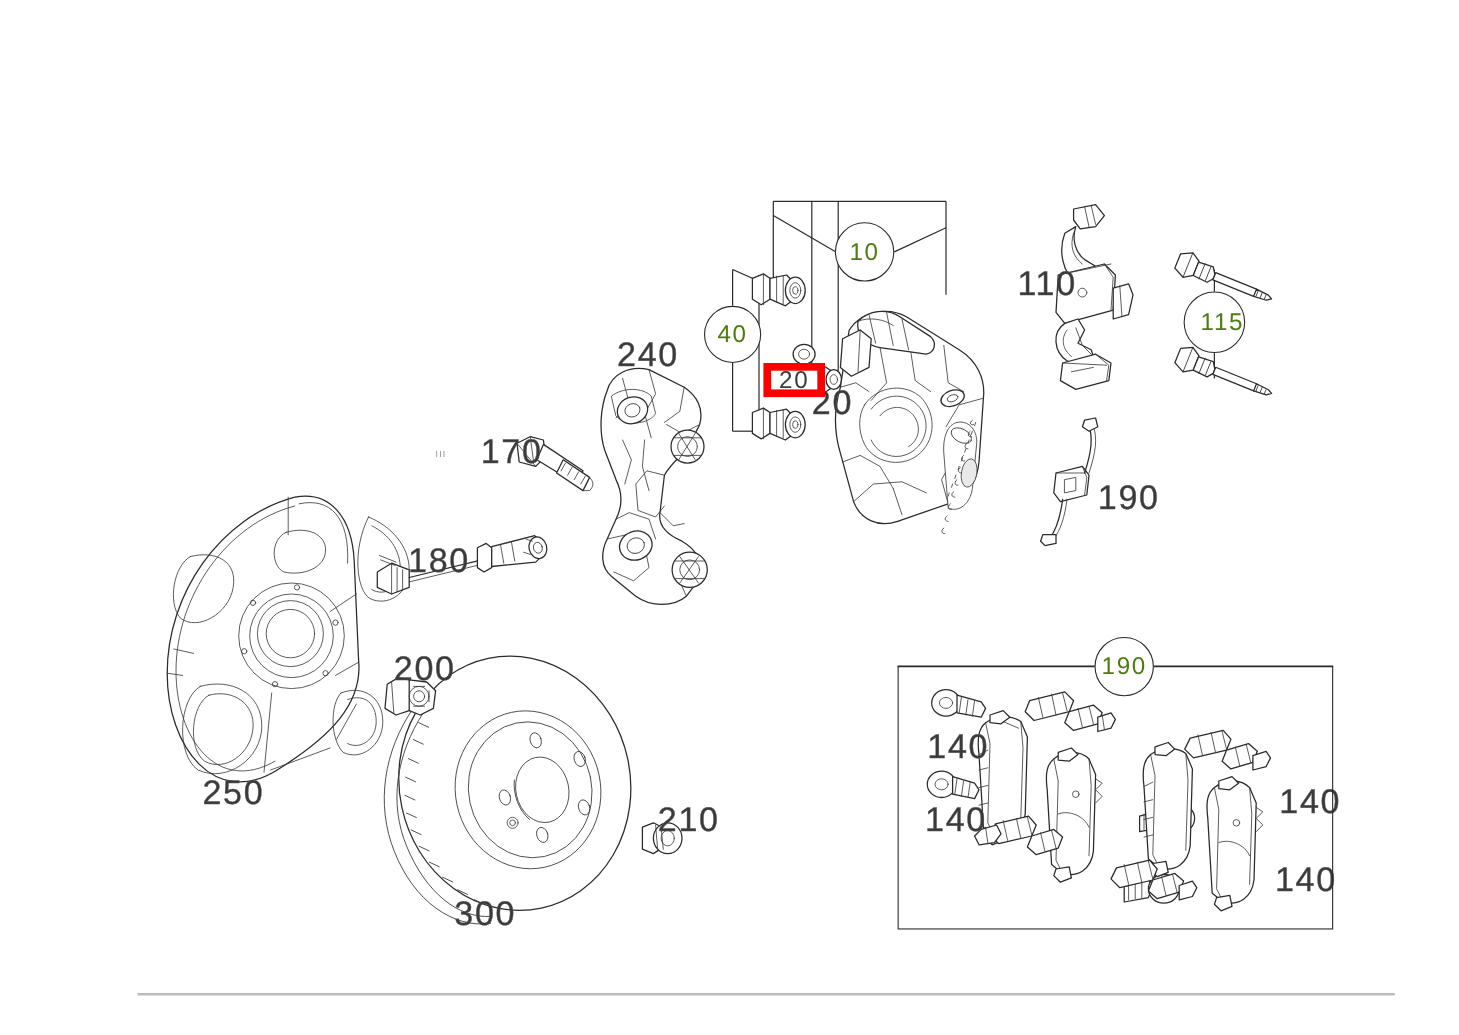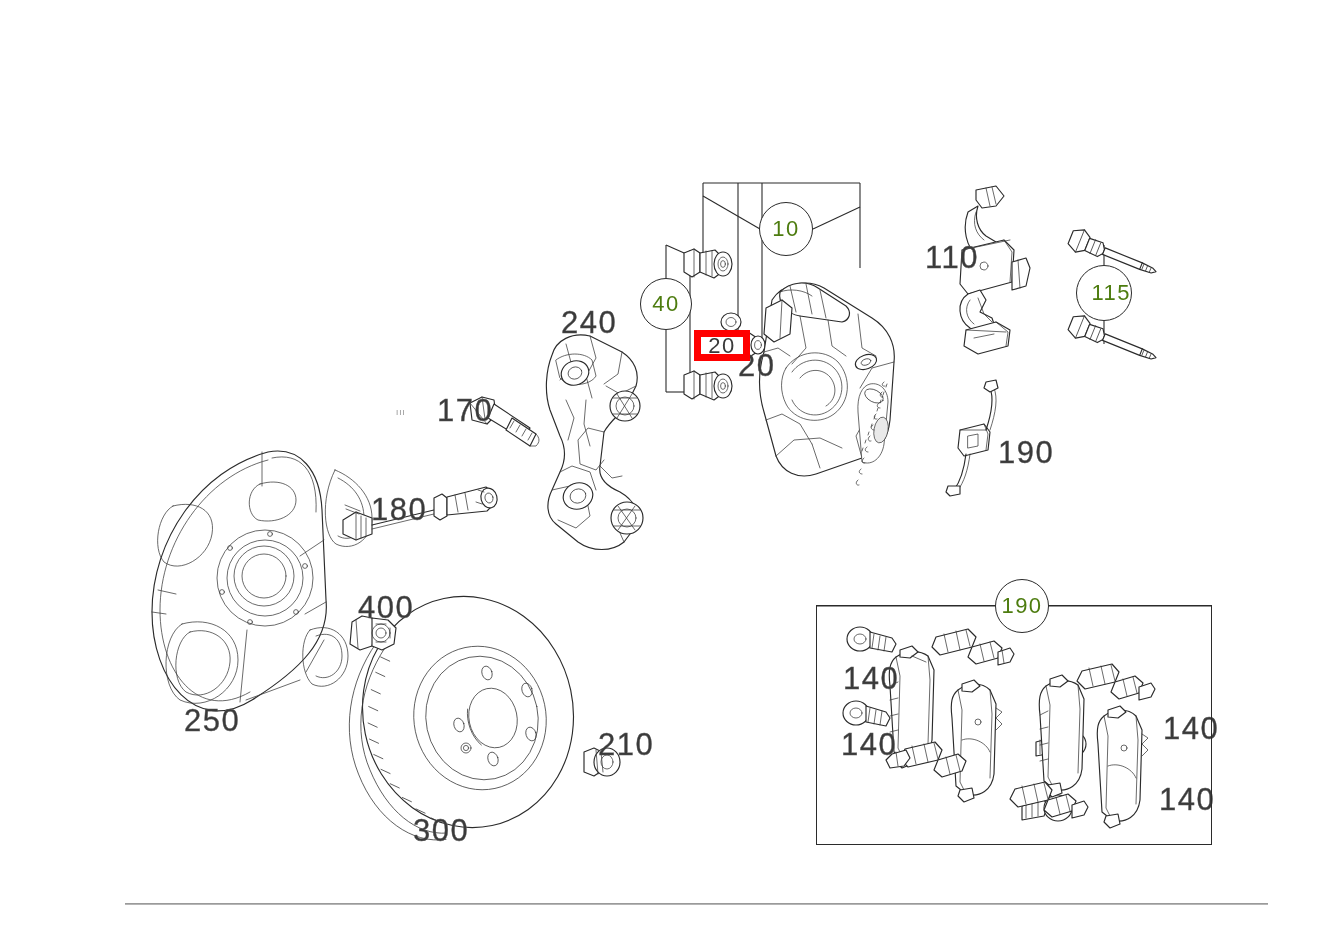--- a/index.html
+++ b/index.html
@@ -568,21 +568,21 @@
   </div>
 
   <div class="kit-box" style="left:816px; top:605px; width:396px; height:240px;"></div>
 
   <div class="part-label" style="left:561px; top:307px;">240</div>
   <div class="part-label" style="left:925px; top:242px;">110</div>
   <div class="part-label" style="left:738px; top:350px;">20</div>
   <div class="part-label" style="left:437px; top:395px;">170</div>
   <div class="part-label" style="left:998px; top:437px;">190</div>
   <div class="part-label" style="left:371px; top:494px;">180</div>
-  <div class="part-label" style="left:358px; top:592px;">400</div>
+  <div class="part-label" style="left:358px; top:592px;">200</div>
   <div class="part-label" style="left:184px; top:705px;">250</div>
   <div class="part-label" style="left:598px; top:729px;">210</div>
   <div class="part-label" style="left:413px; top:815px;">300</div>
   <div class="part-label" style="left:843px; top:663px;">140</div>
   <div class="part-label" style="left:841px; top:729px;">140</div>
   <div class="part-label" style="left:1163px; top:713px;">140</div>
   <div class="part-label" style="left:1159px; top:784px;">140</div>
 
   <div class="tiny-mark" style="left:396px; top:408px;">III</div>
 

